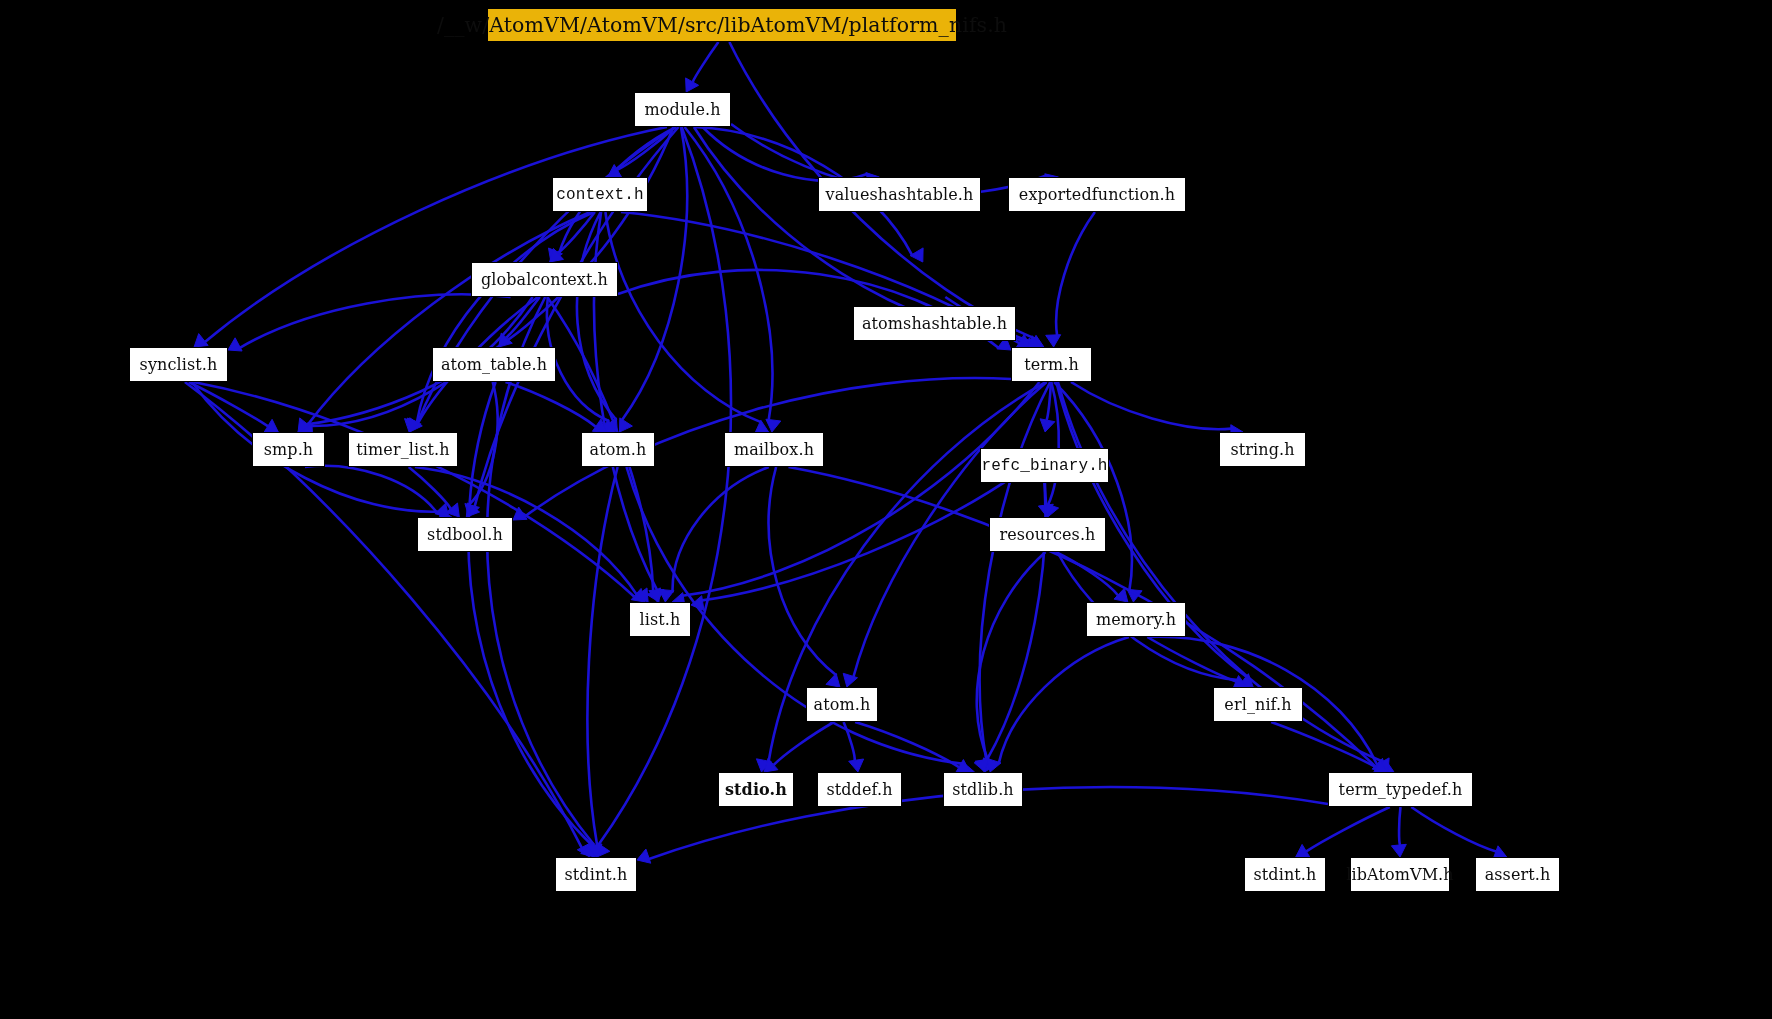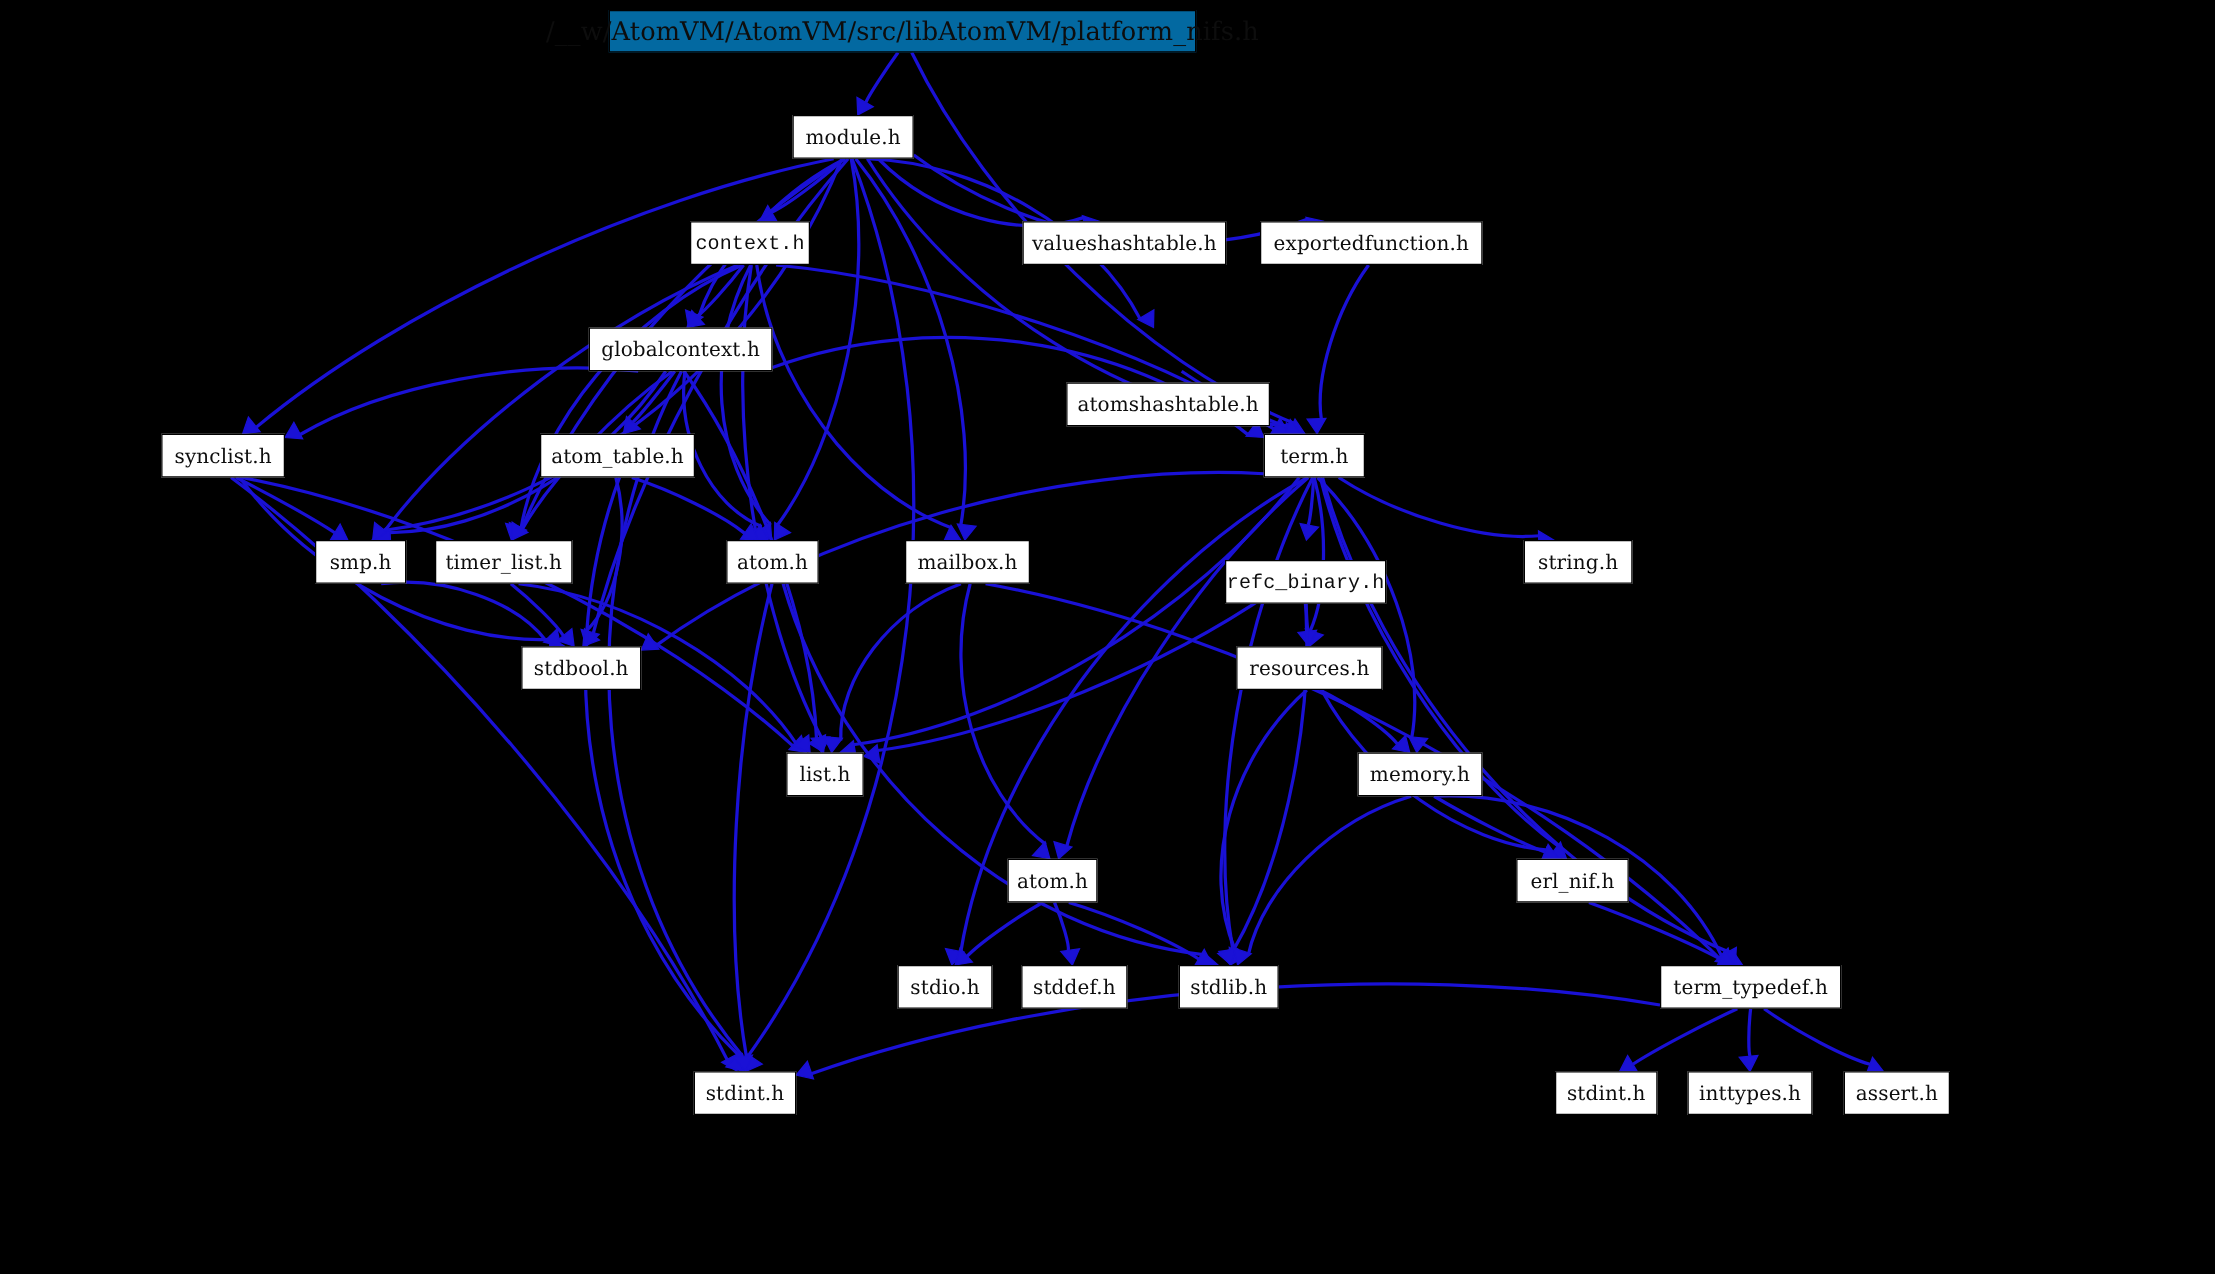--- a/index.html
+++ b/index.html
@@ -39,21 +39,21 @@
     display: flex;
     align-items: center;
     justify-content: center;
     white-space: nowrap;
     font-family: "DejaVu Serif", "Liberation Serif", serif;
     font-size: 16px;
     letter-spacing: 0.1px;
     z-index: 5;
   }
   .node.root-node {
-    background: #0369a1;
+    background: #eab308;
     font-size: 20.5px;
   }
 </style>
 </head>
 <body>
 
 <div id="graph-root">
   <svg id="edge-layer" viewBox="0 0 1772 1019">
     <g id="edges-group">
         <path class="edge-path" d="M 718.4 42.0 C 707.9 56.5, 695.0 76.5, 692.7 81.9"></path>
@@ -268,38 +268,38 @@
       </div>
       <div class="node" style="left: 1086px; top: 602px; width: 100px; height: 35px;">
         <span>memory.h</span>
       </div>
       <div class="node" style="left: 806px; top: 687px; width: 72px; height: 35px;">
         <span>atom.h</span>
       </div>
       <div class="node" style="left: 1213px; top: 687px; width: 90px; height: 35px;">
         <span>erl_nif.h</span>
       </div>
-      <div class="node" style="left: 718px; top: 772px; width: 76px; height: 35px;">
+      <div class="node" style="left: 718px; top: 772px; width: 76px; height: 35px; font-weight: bold;">
         <span>stdio.h</span>
       </div>
       <div class="node" style="left: 817px; top: 772px; width: 85px; height: 35px;">
         <span>stddef.h</span>
       </div>
       <div class="node" style="left: 943px; top: 772px; width: 80px; height: 35px;">
         <span>stdlib.h</span>
       </div>
       <div class="node" style="left: 1328px; top: 772px; width: 145px; height: 35px;">
         <span>term_typedef.h</span>
       </div>
       <div class="node" style="left: 555px; top: 857px; width: 82px; height: 35px;">
         <span>stdint.h</span>
       </div>
       <div class="node" style="left: 1244px; top: 857px; width: 82px; height: 35px;">
         <span>stdint.h</span>
       </div>
       <div class="node" style="left: 1350px; top: 857px; width: 100px; height: 35px;">
-        <span>inttypes.h</span>
+        <span>libAtomVM.h</span>
       </div>
       <div class="node" style="left: 1475px; top: 857px; width: 85px; height: 35px;">
         <span>assert.h</span>
       </div>
     </div>
 </div>
 
 </body></html>

